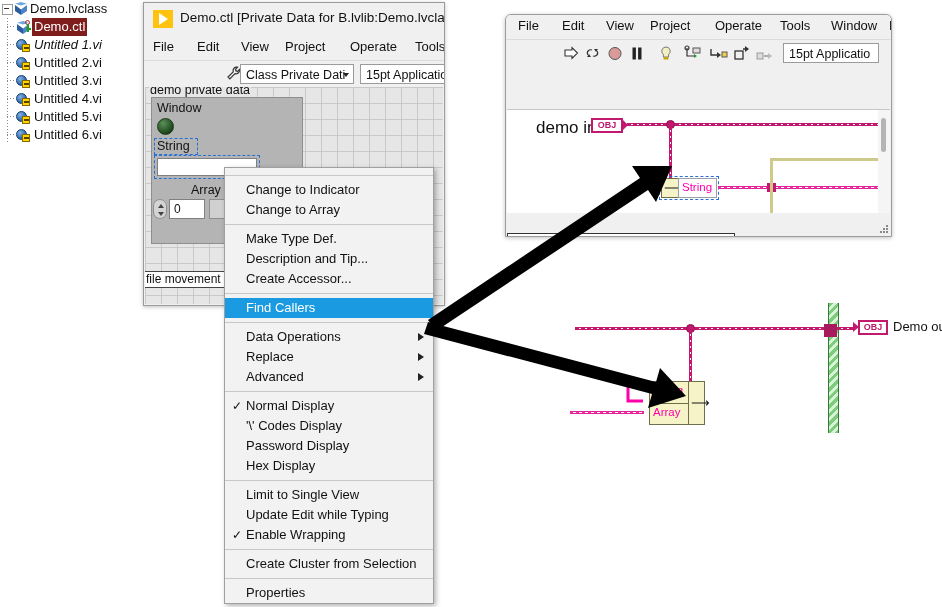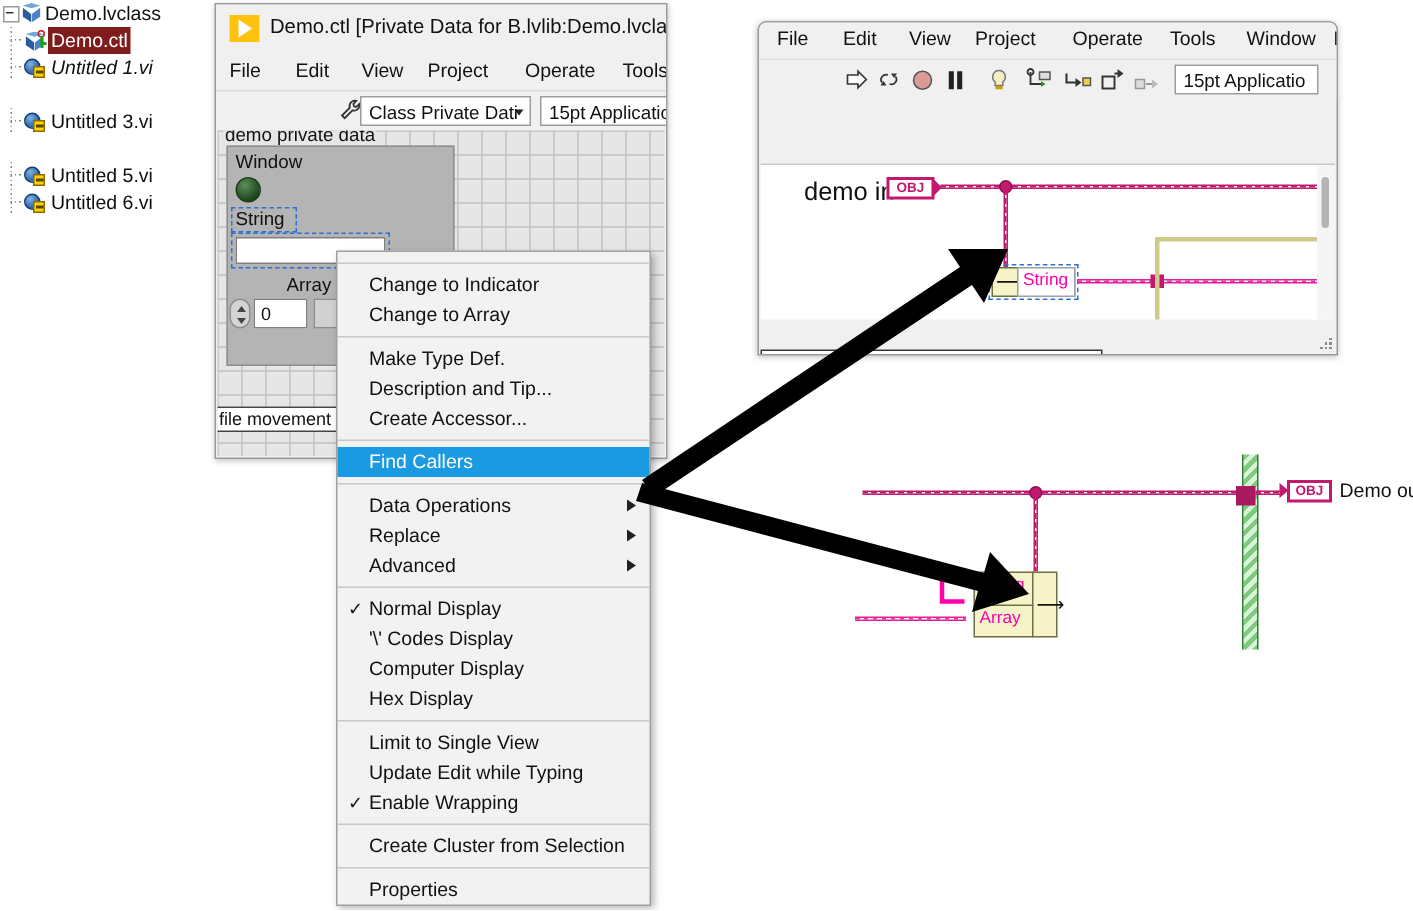--- a/index.html
+++ b/index.html
@@ -170,28 +170,46 @@
     </div>
     <div class="tree-row" style="top: 36px; position: absolute; left: 0px; width: 140px; font-style: italic;">
       <span class="dots"></span>
       <span class="elbow"></span>
       <span class="icon-vi">
         <span class="vi-globe"></span>
         <span class="vi-badge"></span>
       </span>
       <span class="lbl">Untitled 1.vi</span>
     </div>
+    <div class="tree-row" style="top: 54px; position: absolute; left: 0px; width: 140px;">
+      <span class="dots"></span>
+      <span class="elbow"></span>
+      <span class="icon-vi">
+        <span class="vi-globe"></span>
+        <span class="vi-badge"></span>
+      </span>
+      <span class="lbl">Untitled 2.vi</span>
+    </div>
     <div class="tree-row" style="top: 72px; position: absolute; left: 0px; width: 140px;">
       <span class="dots"></span>
       <span class="elbow"></span>
       <span class="icon-vi">
         <span class="vi-globe"></span>
         <span class="vi-badge"></span>
       </span>
       <span class="lbl">Untitled 3.vi</span>
+    </div>
+    <div class="tree-row" style="top: 90px; position: absolute; left: 0px; width: 140px;">
+      <span class="dots"></span>
+      <span class="elbow"></span>
+      <span class="icon-vi">
+        <span class="vi-globe"></span>
+        <span class="vi-badge"></span>
+      </span>
+      <span class="lbl">Untitled 4.vi</span>
     </div>
     <div class="tree-row" style="top: 108px; position: absolute; left: 0px; width: 140px;">
       <span class="dots"></span>
       <span class="elbow"></span>
       <span class="icon-vi">
         <span class="vi-globe"></span>
         <span class="vi-badge"></span>
       </span>
       <span class="lbl">Untitled 5.vi</span>
     </div>
@@ -379,21 +397,21 @@
     <div class="mi"><span>Create Accessor...</span></div>
     <div class="msep"></div>
     <div class="mi hl"><span>Find Callers</span></div>
     <div class="msep"></div>
     <div class="mi"><span>Data Operations</span><span class="sub"></span></div>
     <div class="mi"><span>Replace</span><span class="sub"></span></div>
     <div class="mi"><span>Advanced</span><span class="sub"></span></div>
     <div class="msep"></div>
     <div class="mi"><span class="chk">✓</span><span>Normal Display</span></div>
     <div class="mi"><span>'\' Codes Display</span></div>
-    <div class="mi"><span>Computer Display</span></div>
+    <div class="mi"><span>Password Display</span></div>
     <div class="mi"><span>Hex Display</span></div>
     <div class="msep"></div>
     <div class="mi"><span>Limit to Single View</span></div>
     <div class="mi"><span>Update Edit while Typing</span></div>
     <div class="mi"><span class="chk">✓</span><span>Enable Wrapping</span></div>
     <div class="msep"></div>
     <div class="mi"><span>Create Cluster from Selection</span></div>
     <div class="msep"></div>
     <div class="mi"><span>Properties</span></div>
   </div>

